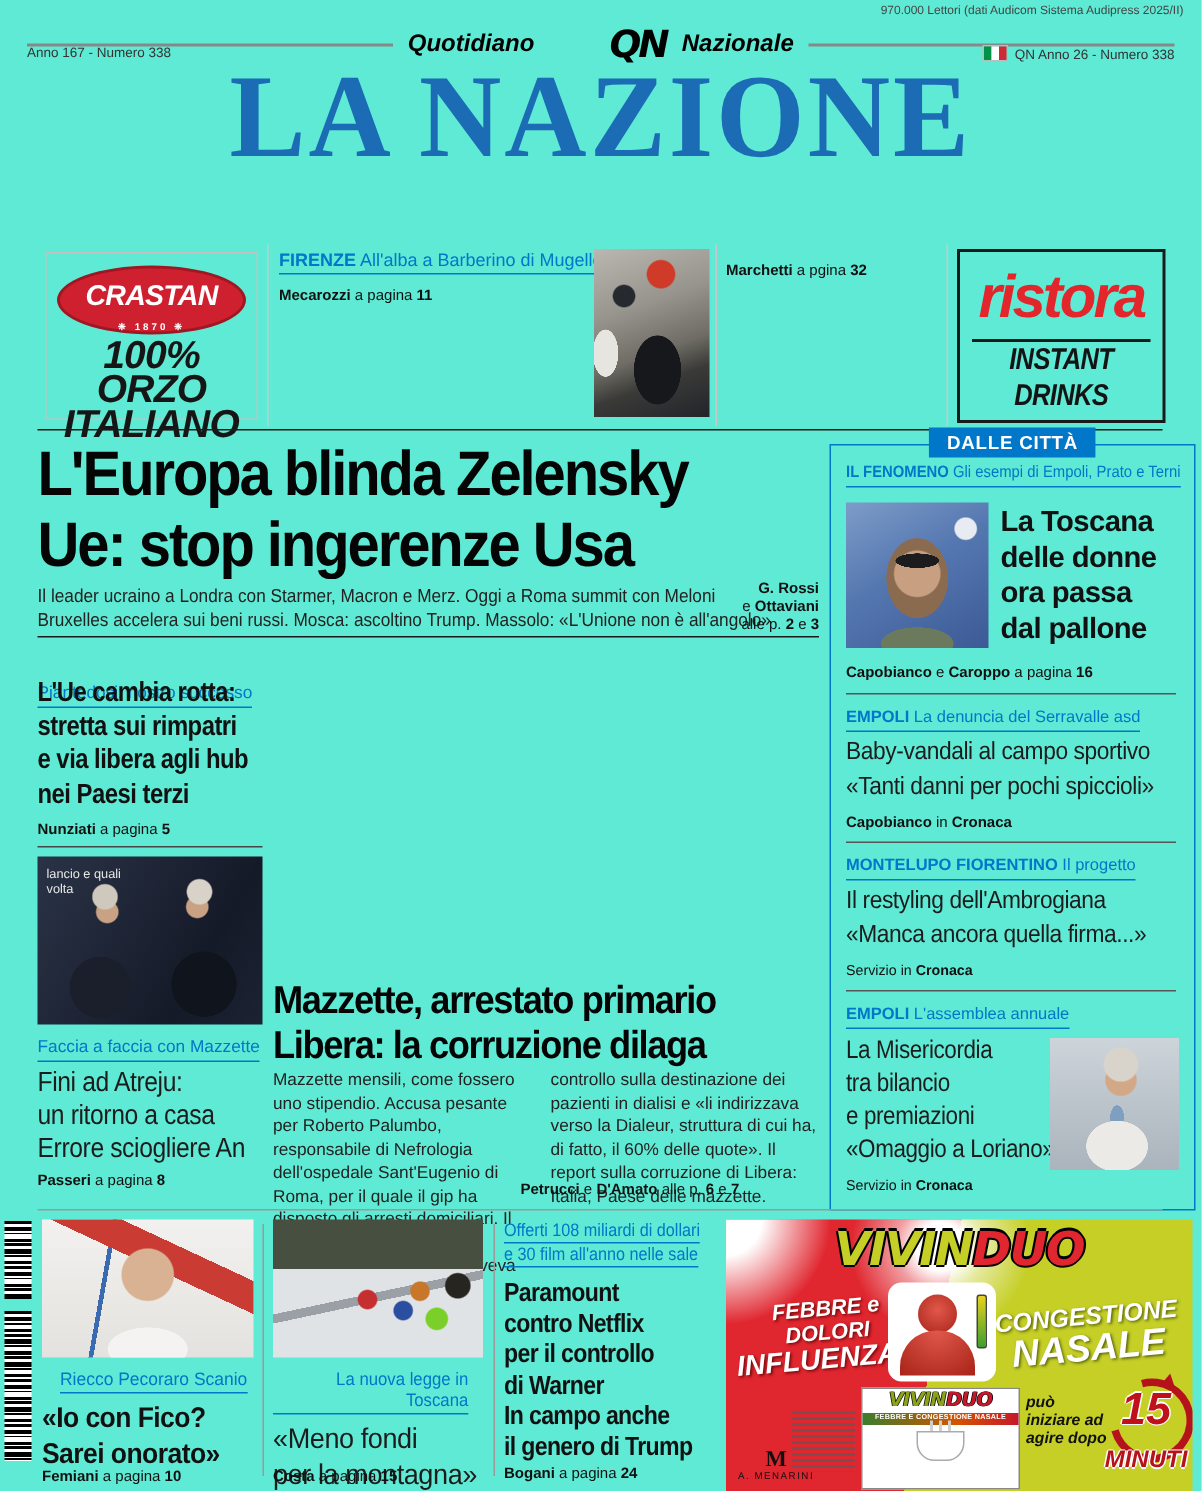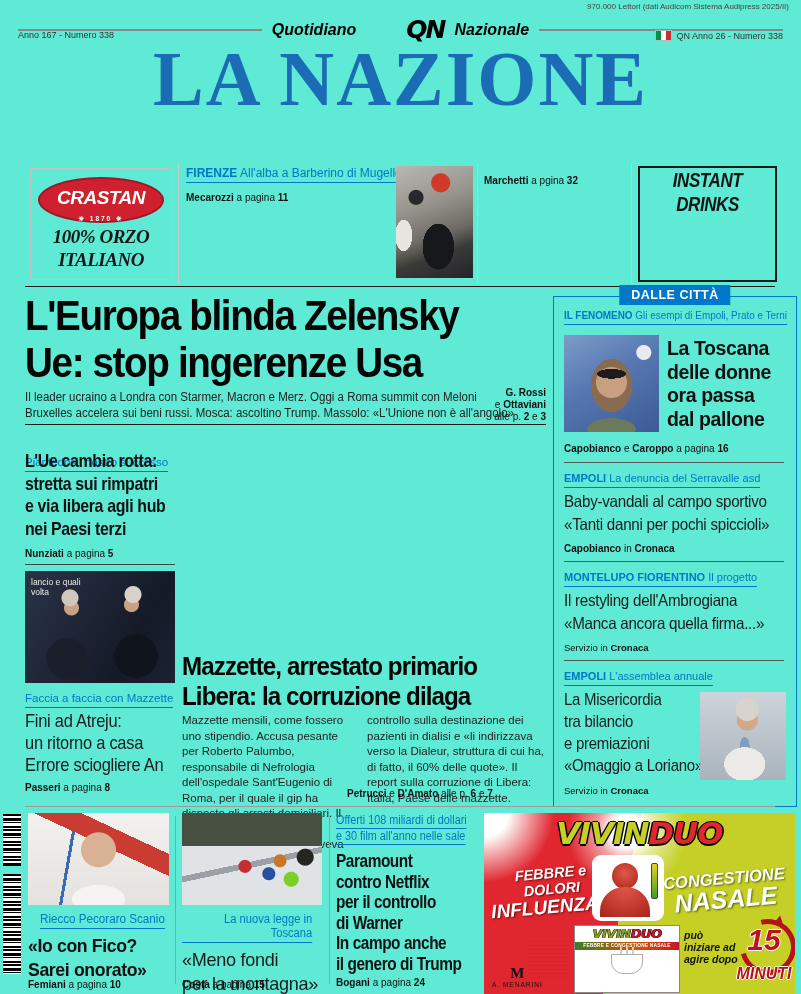--- a/index.html
+++ b/index.html
@@ -34,21 +34,21 @@
   .dl-c3{width:150px;border-left:1px solid #000;text-align:right;font-size:8px;padding-top:6px;
          color:#222;line-height:10px;}
   
   .topstrip{top:163px;left:25px;width:750px;height:121px;}
   .vdiv{border-left:1px solid #c9c9c9;}
   .crastan{left:5px;top:5px;width:140px;height:110px;border:1px solid #c2c2c2;text-align:center;}
   .crastan-oval{margin:8px auto 2px;width:122px;height:42px;background:#cf2030;border-radius:50%;
         border:2px solid #9e1722;color:#fff;font-weight:700;font-style:italic;font-size:19px;
         line-height:38px;letter-spacing:-0.5px;}
   .crastan-year{display:block;font-size:6.5px;line-height:4px;font-style:normal;letter-spacing:2px;}
-  .crastan-tag{font-family:Liberation Serif, serif;font-style:italic;font-weight:700;font-size:19px;
+  .crastan-tag{font-family:Liberation Sans, sans-serif;font-style:italic;font-weight:700;font-size:26px;
         line-height:23px;color:#161616;letter-spacing:-0.5px;}
   .kick{color:#0077c8;font-size:12px;line-height:14px;}
   .kick .lbl{font-weight:700;}
   .kick-u{display:inline-block;border-bottom:1px solid #0077c8;padding-bottom:2px;}
   .h-top{font-weight:700;font-size:19px;line-height:23px;letter-spacing:-0.4px;}
   .byl{font-size:10px;color:#111;}
   .st-firenze{left:161px;top:3px;width:232px;}
   .st-massa{left:459px;top:3px;width:143px;}
   .st-head{margin-top:6px;}
   .st-byl{margin-top:9px;}
@@ -278,20 +278,21 @@
       <div class="byl st-byl"><span style="font-weight: 700;">Mecarozzi</span><span> a pagina </span><span style="font-weight: 700;">11</span></div>
     </div>
 
     <div class="abs photo-ff"></div>
 
     <div class="abs st-massa">
       <div class="byl st-byl"><span style="font-weight: 700;">Marchetti</span><span> a pgina </span><span style="font-weight: 700;">32</span></div>
     </div>
 
     <div class="abs ristora">
+      <div><span class="ristora-brand">ristora</span></div>
       <div class="ristora-tag">INSTANT DRINKS</div>
     </div>
   </div>
 
   <div class="abs hrule-main"></div>
 
   <div class="abs h-main pre">L'Europa blinda Zelensky
 Ue: stop ingerenze Usa</div>
   <div class="abs standfirst pre">Il leader ucraino a Londra con Starmer, Macron e Merz. Oggi a Roma summit con Meloni
 Bruxelles accelera sui beni russi. Mosca: ascoltino Trump. Massolo: «L'Unione non è all'angolo»</div>

